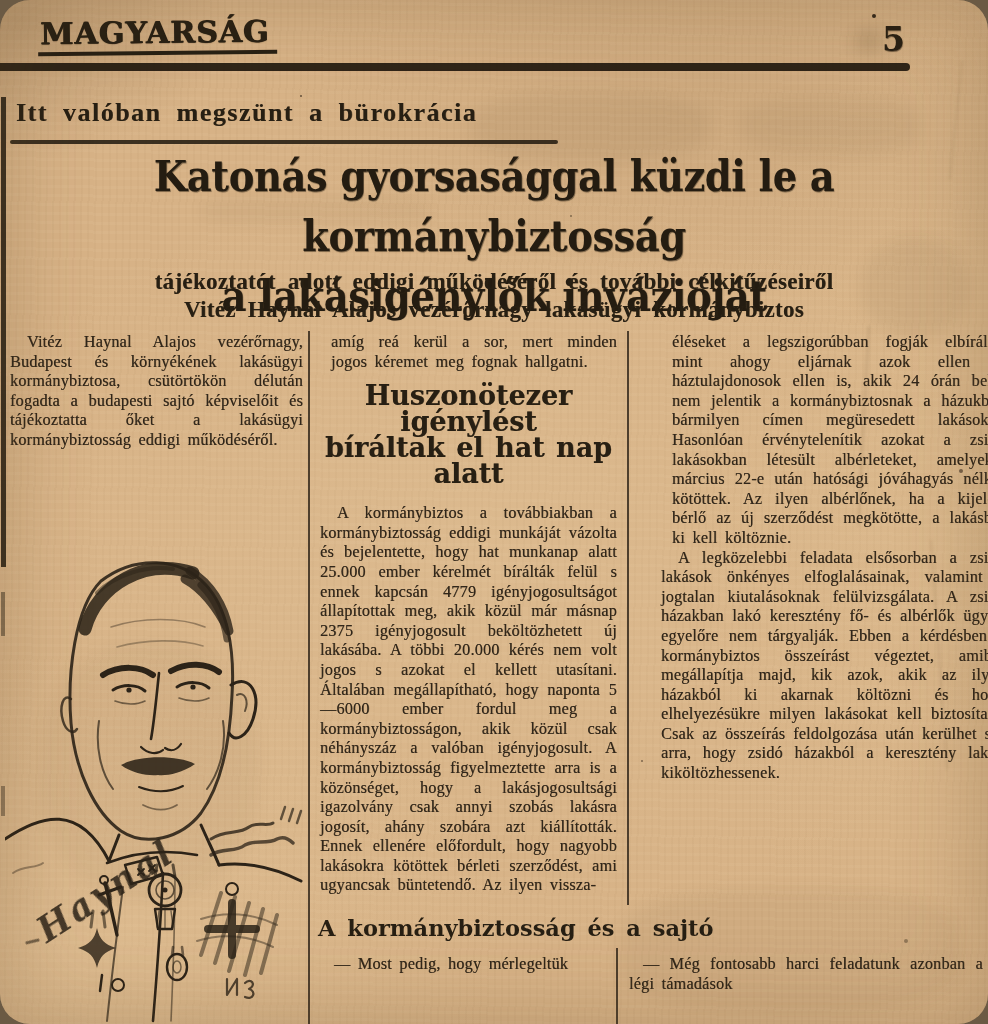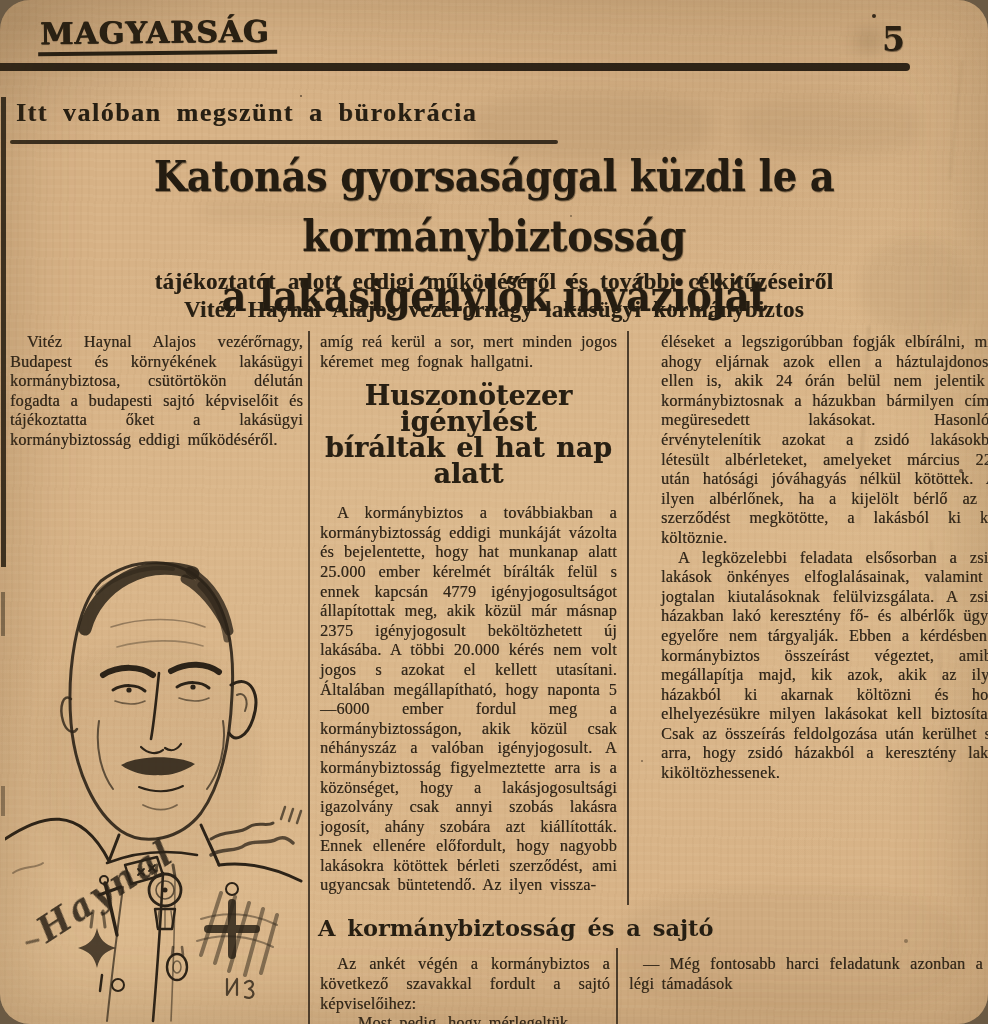--- a/index.html
+++ b/index.html
@@ -58,21 +58,21 @@
     position:absolute;left:40px;top:268px;width:908px;text-align:center;
     font-weight:bold;font-size:23px;line-height:28px;word-spacing:6px;letter-spacing:.3px;color:#271f13;
   }
 
   
   .col{
     position:absolute;top:333px;text-align:justify;
     font-size:16.2px;line-height:19.6px;word-spacing:3.2px;letter-spacing:.2px;
   }
   .col p{margin:0;text-indent:17px;}
-  .col p.noindent{text-indent:0;}
+  .col p.noindent{text-indent:0;margin-left:11px;}
   #col-left{left:10px;width:293px;}
   #col-mid{left:320px;width:297px;}
   #col-right{left:661px;width:344px;}
 
   .vdivider{position:absolute;width:2px;background:#2a2115;opacity:.8;}
   #divider-1{left:308px;top:331px;height:693px;}
   #divider-2{left:627px;top:331px;height:574px;}
   #divider-3{left:616px;top:948px;height:76px;}
 
   .section-heading{
@@ -249,21 +249,20 @@
     <p>A kormánybiztos a továbbiakban a kormánybiztosság eddigi munkáját vázolta és bejelentette, hogy hat munkanap alatt 25.000 ember kérelmét bírálták felül s ennek kapcsán 4779 igényjogosultságot állapítottak meg, akik közül már másnap 2375 igényjogosult beköltözhetett új lakásába. A többi 20.000 kérés nem volt jogos s azokat el kellett utasítani. Általában megállapítható, hogy naponta 5—6000 ember fordul meg a kormánybiztosságon, akik közül csak néhányszáz a valóban igényjogosult. A kormánybiztosság figyelmeztette arra is a közönséget, hogy a lakásjogosultsági igazolvány csak annyi szobás lakásra jogosít, ahány szobára azt kiállították. Ennek ellenére előfordult, hogy nagyobb lakásokra kötöttek bérleti szerződést, ami ugyancsak büntetendő. Az ilyen vissza-</p>
   </div>
 
   <div class="col txtshadow" id="col-right">
     <p class="noindent">éléseket a legszigorúbban fogják elbírálni, mint ahogy eljárnak azok ellen a háztulajdonosok ellen is, akik 24 órán belül nem jelentik a kormánybiztosnak a házukban bármilyen címen megüresedett lakásokat. Hasonlóan érvénytelenítik azokat a zsidó lakásokban létesült albérleteket, amelyeket március 22-e után hatósági jóváhagyás nélkül kötöttek. Az ilyen albérlőnek, ha a kijelölt bérlő az új szerződést megkötötte, a lakásból ki kell költöznie.</p>
     <p>A legközelebbi feladata elsősorban a zsidó lakások önkényes elfoglalásainak, valamint a jogtalan kiutalásoknak felülvizsgálata. A zsidó házakban lakó keresztény fő- és albérlők ügyeit egyelőre nem tárgyalják. Ebben a kérdésben a kormánybiztos összeírást végeztet, amiből megállapítja majd, kik azok, akik az ilyen házakból ki akarnak költözni és hogy elhelyezésükre milyen lakásokat kell biztosítani. Csak az összeírás feldolgozása után kerülhet sor arra, hogy zsidó házakból a keresztény lakók kiköltözhessenek.</p>
   </div>
 
   <div class="press-heading">A kormánybiztosság és a sajtó</div>
   <div class="press-col txtshadow" id="press-left">
-    <p style="text-indent:17px;">Az ankét végén a kormánybiztos a következő szavakkal fordult a sajtó képviselőihez:</p>
     <p class="dash">— Most pedig, hogy mérlegeltük</p>
   </div>
   <div class="press-col txtshadow" id="press-right">
     <p class="dash">— Még fontosabb harci feladatunk azonban a légi támadások</p>
   </div>
 
   <div class="vignette"></div>
 </div>
 
 </body></html>

